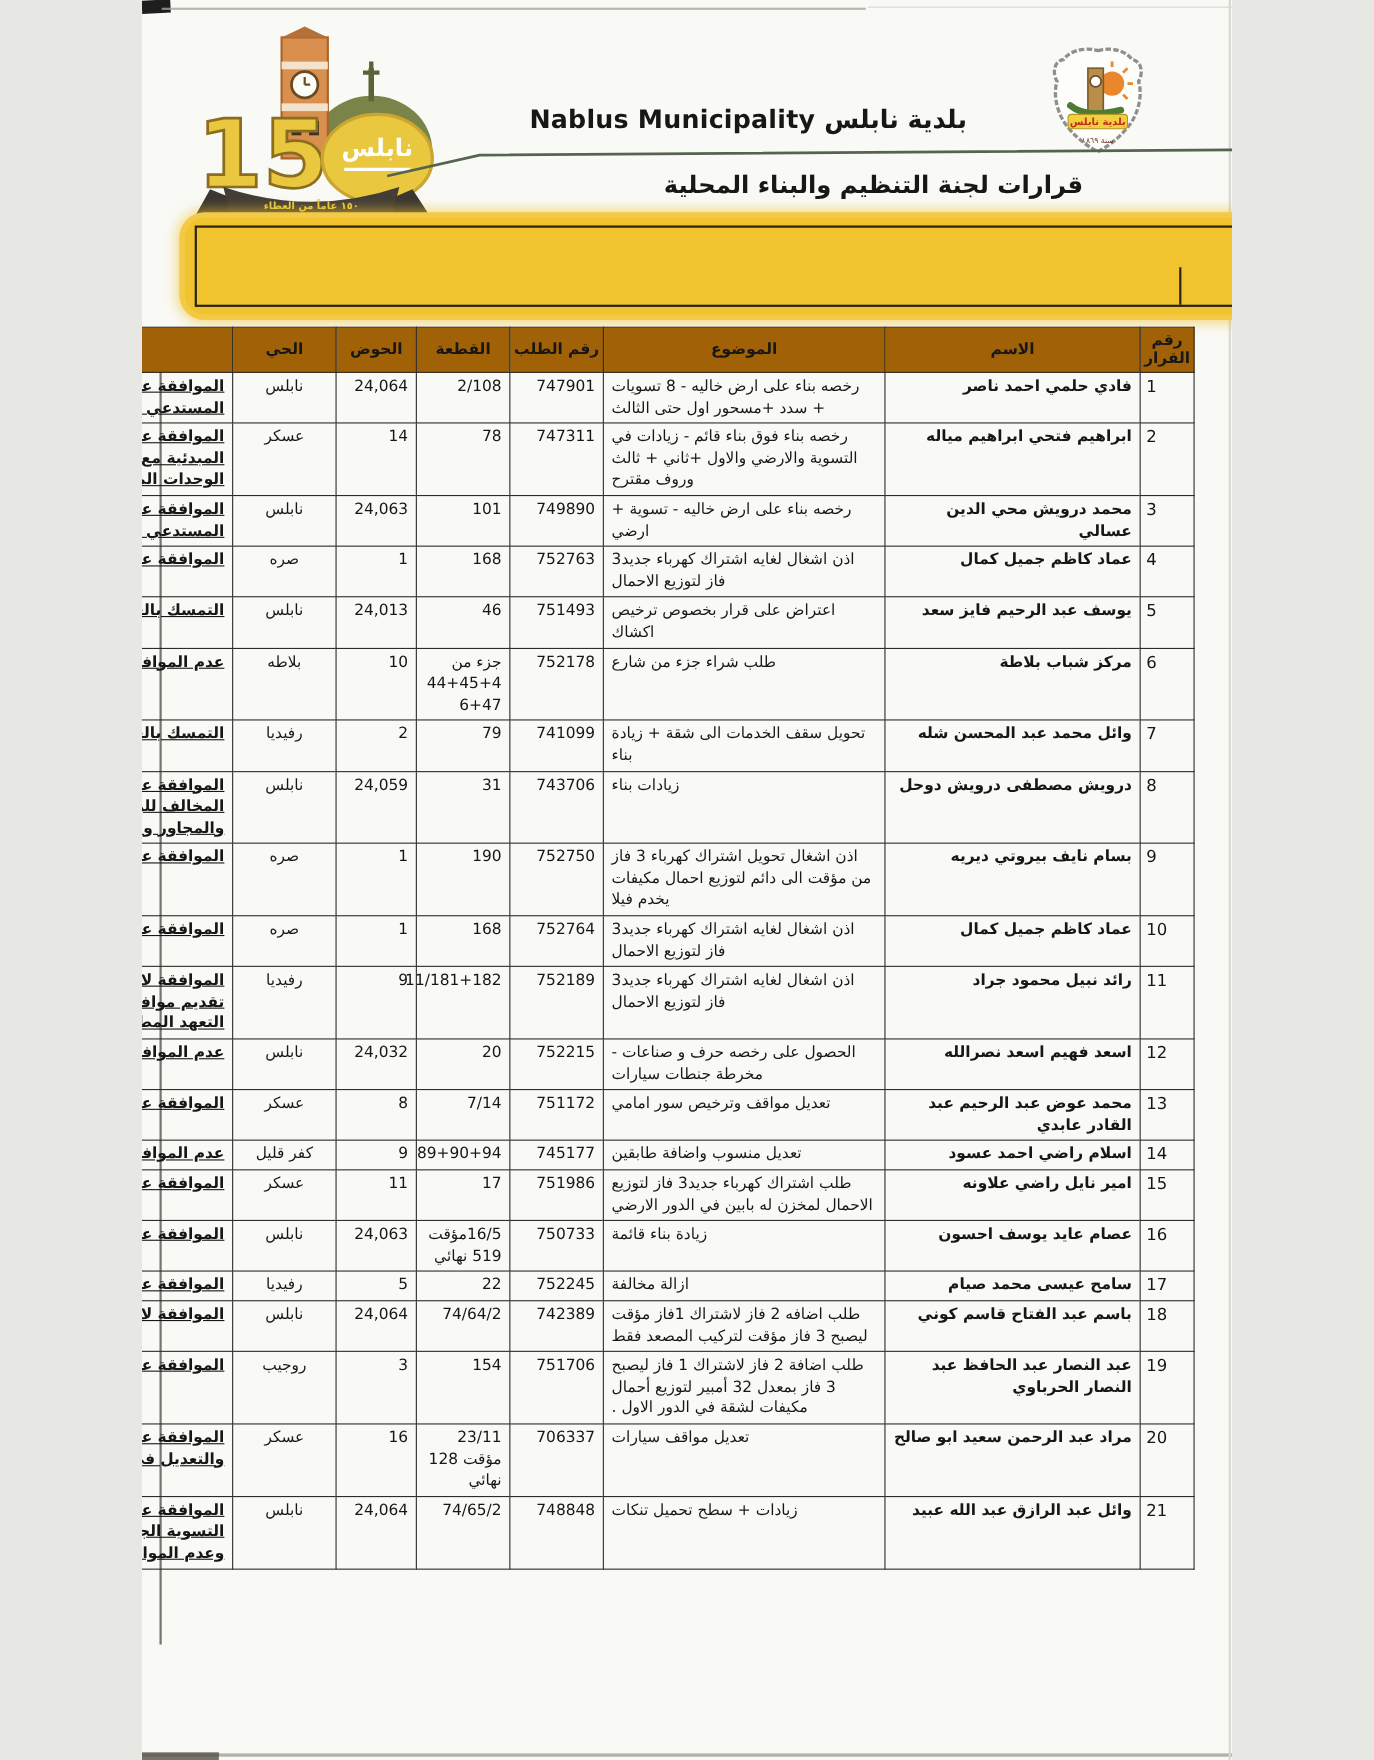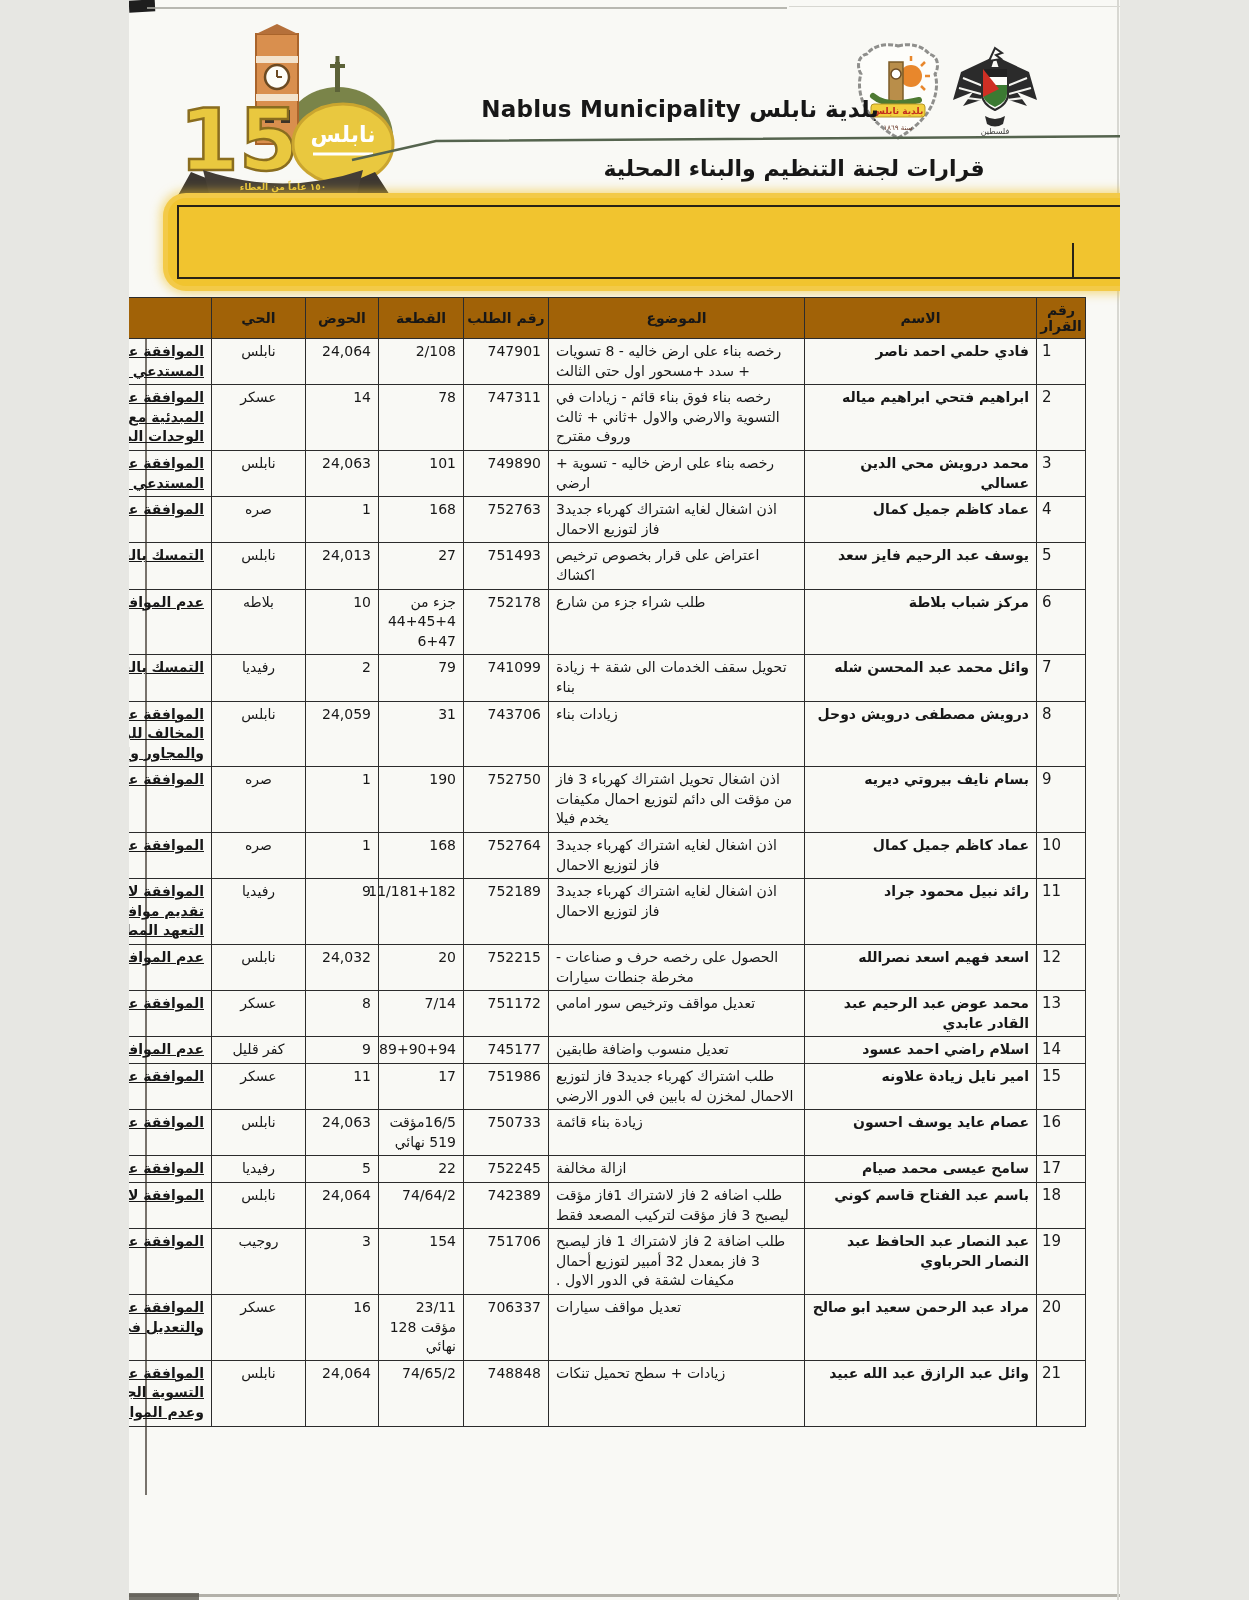--- a/index.html
+++ b/index.html
@@ -112,35 +112,20 @@
         <path d="M56,19 v-5 M70,34 h5 M66,24 l4,-4 M66,44 l4,4" stroke="#e8872c" stroke-width="2.5"></path>
         <rect x="34" y="20" width="14" height="44" fill="#b98e4a" stroke="#7c5c28" stroke-width="1.5"></rect>
         <circle cx="41" cy="32" r="5" fill="#fff" stroke="#6b4a22" stroke-width="1.5"></circle>
         <path d="M18,54 q14,12 46,4" stroke="#4e7a32" stroke-width="6" fill="none" stroke-linecap="round"></path>
         <rect x="16" y="62" width="54" height="13" rx="3" fill="#f2cf3e" stroke="#b39524" stroke-width="1"></rect>
         <text x="43" y="72" text-anchor="middle" font-size="9" font-weight="bold" fill="#c22c1e" font-family="DejaVu Sans, sans-serif">بلدية نابلس</text>
         <text x="43" y="88" text-anchor="middle" font-size="7" fill="#6b3a2a" font-family="DejaVu Sans, sans-serif">سنة ١٨٦٩</text>
       </svg>
     </div>
 
-    <div>
-      <svg width="92" height="96" viewBox="0 0 92 96">
-        <path d="M46,14 L12,30 L4,58 L24,50 L14,64 L32,58 Z" fill="#2b2b2b"></path>
-        <path d="M46,14 L80,30 L88,58 L68,50 L78,64 L60,58 Z" fill="#2b2b2b"></path>
-        <path d="M14,36 l20,8 M10,46 l22,6 M18,56 l16,2" stroke="#f5f5f0" stroke-width="2"></path>
-        <path d="M78,36 l-20,8 M82,46 l-22,6 M74,56 l-16,2" stroke="#f5f5f0" stroke-width="2"></path>
-        <path d="M46,6 l7,5 -6,2 5,4 -12,2 z" fill="#fdfdfa" stroke="#2b2b2b" stroke-width="2"></path>
-        <path d="M33,26 h26 v26 q0,10 -13,16 q-13,-6 -13,-16 z" fill="#fdfdfa" stroke="#2b2b2b" stroke-width="2"></path>
-        <path d="M34,27 h24 v8 h-24 z" fill="#222"></path>
-        <path d="M34,43 h24 v9 q0,8 -12,13 q-12,-5 -12,-13 z" fill="#3b7a32"></path>
-        <path d="M34,27 l16,20 -16,8 z" fill="#cf2f24"></path>
-        <path d="M36,74 q10,6 20,0 l-2,8 q-8,5 -16,0 z" fill="#2b2b2b"></path>
-        <text x="46" y="92" text-anchor="middle" font-size="8" fill="#3a3a3a" font-family="DejaVu Sans, sans-serif">فلسطين</text>
-      </svg>
-    </div>
   </div>
 
   <div class="muni-line">Nablus Municipality بلدية نابلس</div>
 
   <div class="decor-line">
     <svg width="990" height="36" viewBox="0 0 990 36">
       <path d="M8,30 L92,11 L975,5" stroke="#55644e" stroke-width="2.5" fill="none"></path>
     </svg>
   </div>
 
@@ -218,21 +203,21 @@
           <td class="c-plot">168</td>
           <td class="c-block">1</td>
           <td class="c-district">صره</td>
           <td class="c-decision">الموافقة على الطلب</td>
         </tr>
         <tr>
           <td class="c-num">5</td>
           <td class="c-name">يوسف عبد الرحيم فايز سعد</td>
           <td class="c-subject">اعتراض على قرار بخصوص ترخيص اكشاك</td>
           <td class="c-req">751493</td>
-          <td class="c-plot">27</td>
+          <td class="c-plot">46</td>
           <td class="c-block">24,013</td>
           <td class="c-district">نابلس</td>
           <td class="c-decision">التمسك بالقرار السابق</td>
         </tr>
         <tr>
           <td class="c-num">6</td>
           <td class="c-name">مركز شباب بلاطة</td>
           <td class="c-subject">طلب شراء جزء من شارع</td>
           <td class="c-req">752178</td>
           <td class="c-plot">جزء من 4+45+44 47+6</td>
@@ -315,21 +300,21 @@
           <td class="c-name">اسلام راضي احمد عسود</td>
           <td class="c-subject">تعديل منسوب واضافة طابقين</td>
           <td class="c-req">745177</td>
           <td class="c-plot">89+90+94</td>
           <td class="c-block">9</td>
           <td class="c-district">كفر قليل</td>
           <td class="c-decision">عدم الموافقة على الطلب</td>
         </tr>
         <tr>
           <td class="c-num">15</td>
-          <td class="c-name">امير نايل زيادة علاونه</td>
+          <td class="c-name">امير نايل راضي علاونه</td>
           <td class="c-subject">طلب  اشتراك كهرباء جديد3 فاز لتوزيع الاحمال لمخزن له بابين في الدور الارضي</td>
           <td class="c-req">751986</td>
           <td class="c-plot">17</td>
           <td class="c-block">11</td>
           <td class="c-district">عسكر</td>
           <td class="c-decision">الموافقة على الطلب</td>
         </tr>
         <tr>
           <td class="c-num">16</td>
           <td class="c-name">عصام عايد يوسف احسون</td>

